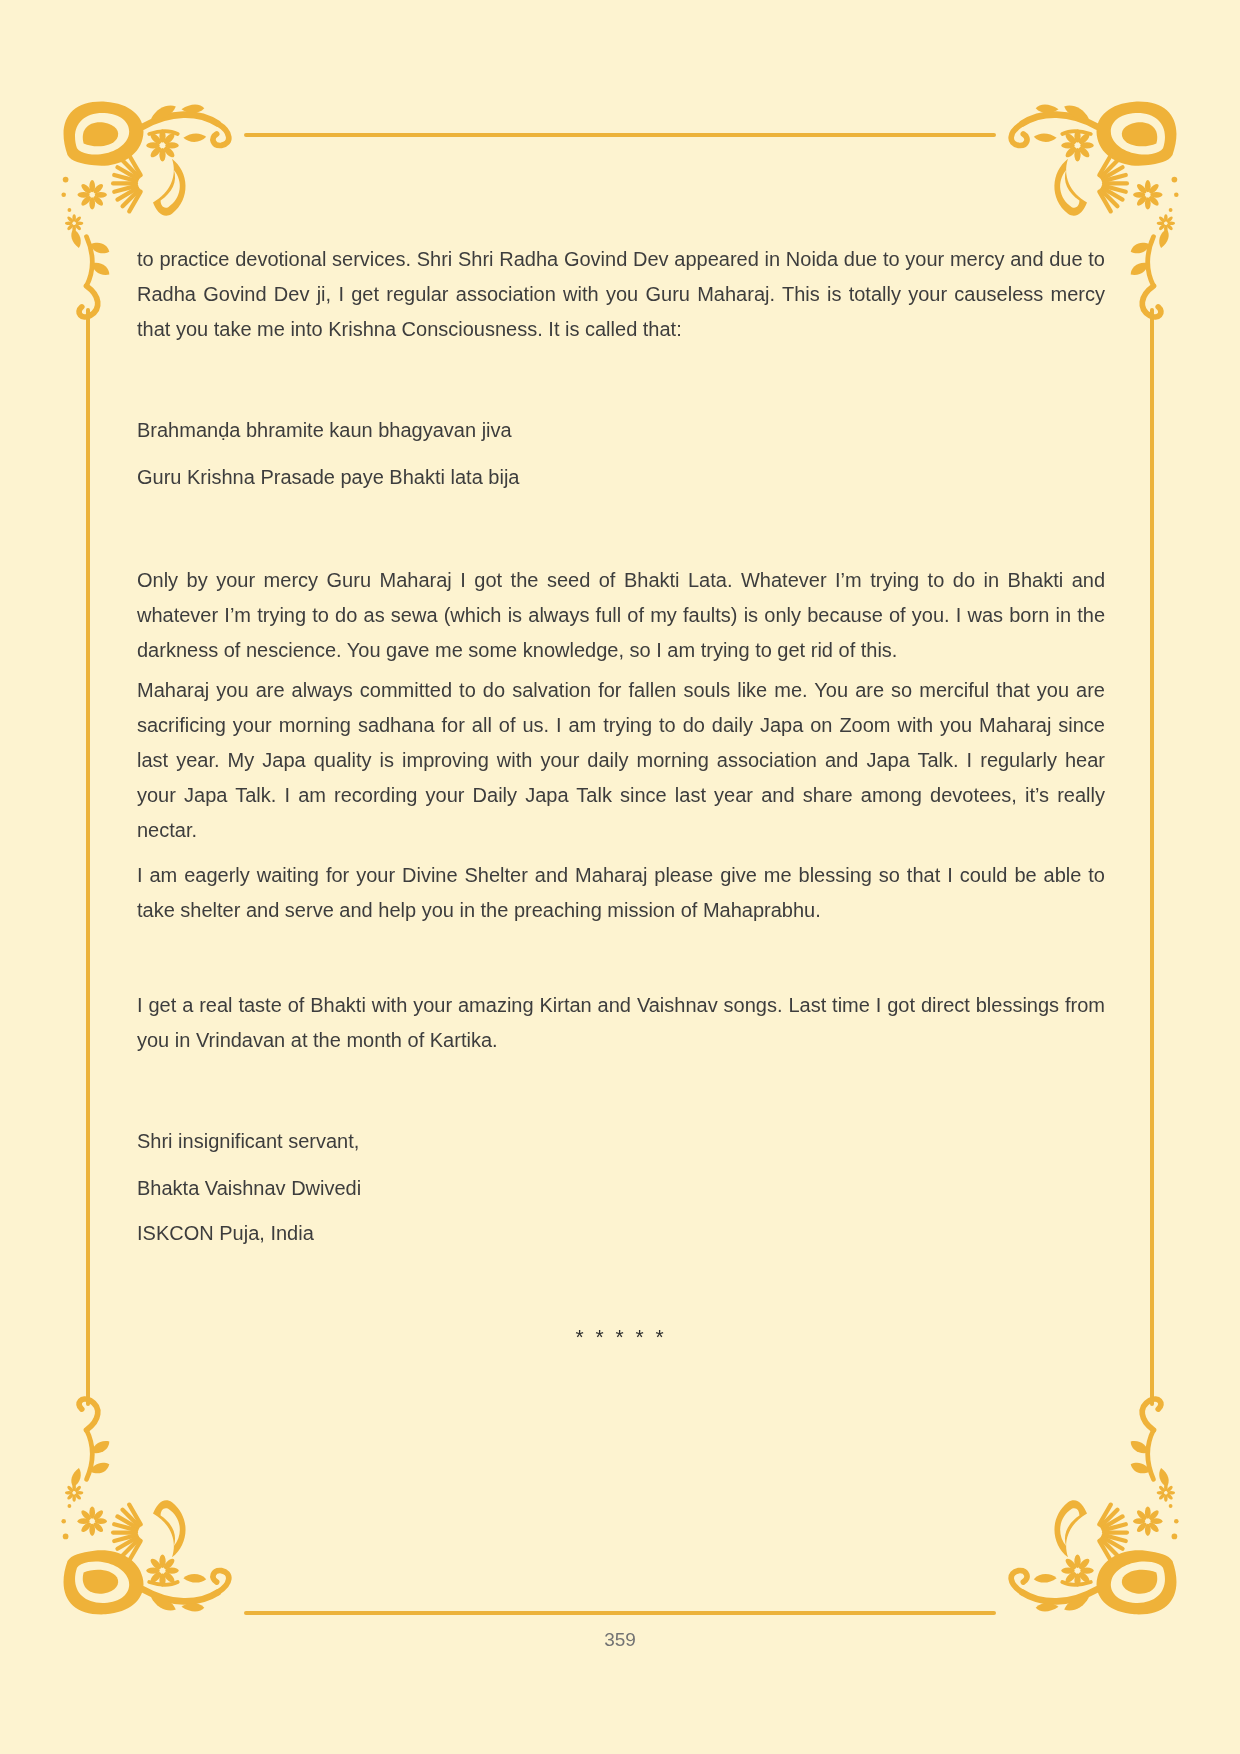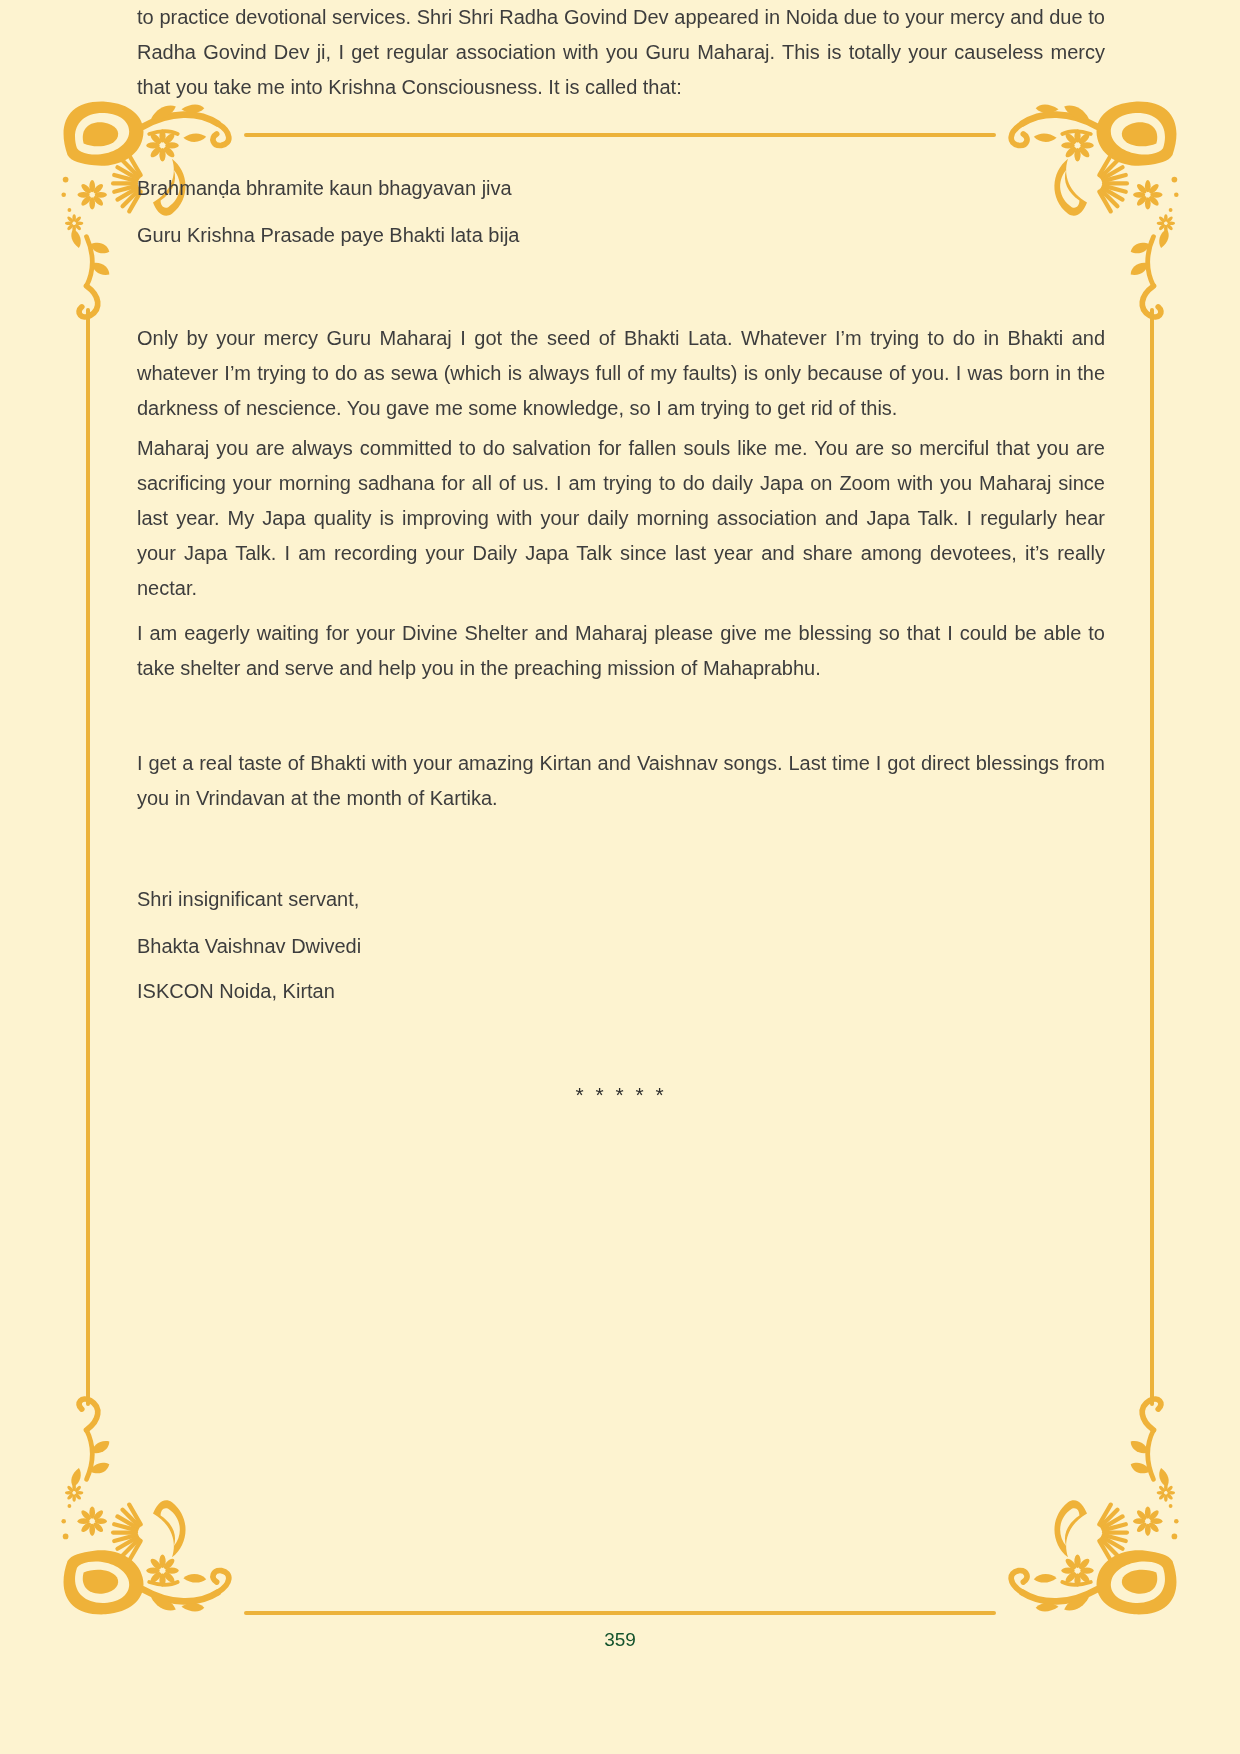--- a/index.html
+++ b/index.html
@@ -30,20 +30,21 @@
   .corner.tl{left:58px;top:96px;}
   .corner.tr{left:992px;top:96px;transform:scaleX(-1);}
   .corner.bl{left:58px;top:1392px;transform:scaleY(-1);}
   .corner.br{left:992px;top:1392px;transform:scale(-1,-1);}
   
   .content{
     position:absolute;
     left:137px;
     top:0;
     width:968px;
+    padding-top:242px;
     font-size:20px;
     line-height:35px;
   }
   .content p{margin:0;}
   .justify{text-align:justify;}
   .verse-1{margin-top:66px !important;}
   .verse-2{margin-top:12px !important;}
   .p-only{margin-top:68px !important;}
   .p-maharaj{margin-top:5px !important;}
   .p-taste{margin-top:60px !important;}
@@ -60,21 +61,21 @@
     color:#2E2E2E;
   }
   .page-number{
     position:absolute;
     left:0;
     top:1622px;
     width:100%;
     text-align:center;
     font-size:19px;
     line-height:35px;
-    color:#14532d;
+    color:#737373;
   }
 </style>
 </head>
 <body>
 
 <svg width="0" height="0" style="position:absolute" aria-hidden="true">
   <defs>
     <g id="corner-flower">
       <g fill="#EFB239">
         <ellipse cx="0" cy="-9" rx="3" ry="6.5"></ellipse>
@@ -168,20 +169,20 @@
     <p class="verse-1">Brahmanḍa bhramite kaun bhagyavan jiva</p>
     <p class="verse-2">Guru Krishna Prasade paye Bhakti lata bija</p>
 
     <p class="justify p-only">Only by your mercy Guru Maharaj I got the seed of Bhakti Lata. Whatever I’m trying to do in Bhakti and whatever I’m trying to do as sewa (which is always full of my faults) is only because of you. I was born in the darkness of nescience. You gave me some knowledge, so I am trying to get rid of this.</p>
     <p class="justify p-maharaj">Maharaj you are always committed to do salvation for fallen souls like me. You are so merciful that you are sacrificing your morning sadhana for all of us. I am trying to do daily Japa on Zoom with you Maharaj since last year. My Japa quality is improving with your daily morning association and Japa Talk. I regularly hear your Japa Talk. I am recording your Daily Japa Talk since last year and share among devotees, it’s really nectar.</p>
     <p class="justify p-eagerly">I am eagerly waiting for your Divine Shelter and Maharaj please give me blessing so that I could be able to take shelter and serve and help you in the preaching mission of Mahaprabhu.</p>
     <p class="justify p-taste">I get a real taste of Bhakti with your amazing Kirtan and Vaishnav songs. Last time I got direct blessings from you in Vrindavan at the month of Kartika.</p>
 
     <p class="sig-1">Shri insignificant servant,</p>
     <p class="sig-2">Bhakta Vaishnav Dwivedi</p>
-    <p class="sig-3">ISKCON Noida, Kirtan</p>
+    <p class="sig-3">ISKCON Puja, India</p>
 
     <div class="separator">* * * * *</div>
   </main>
 
   <div class="page-number">359</div>
 
 </div>
 
 </body></html>

